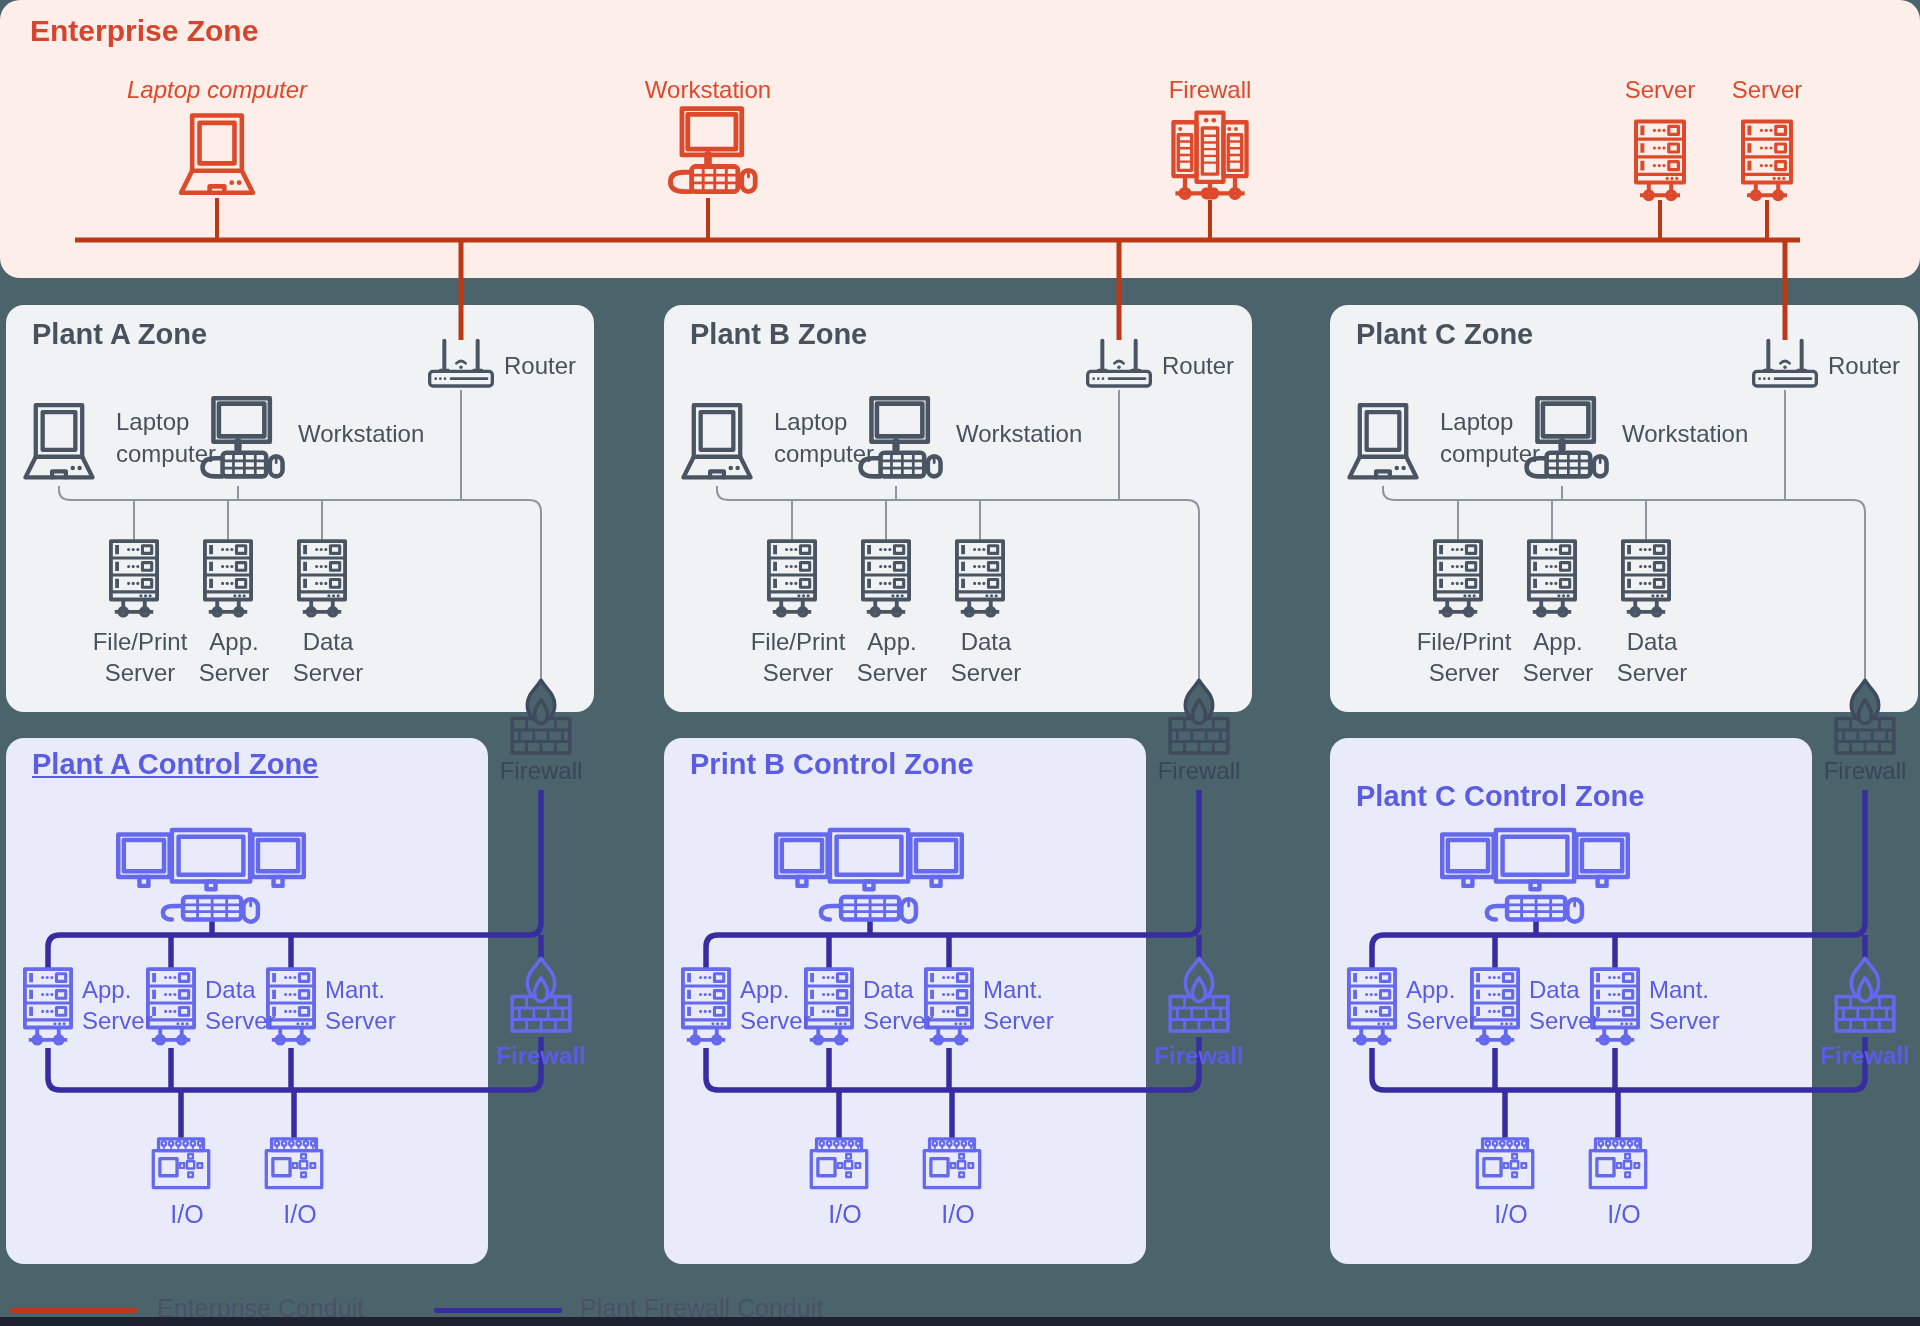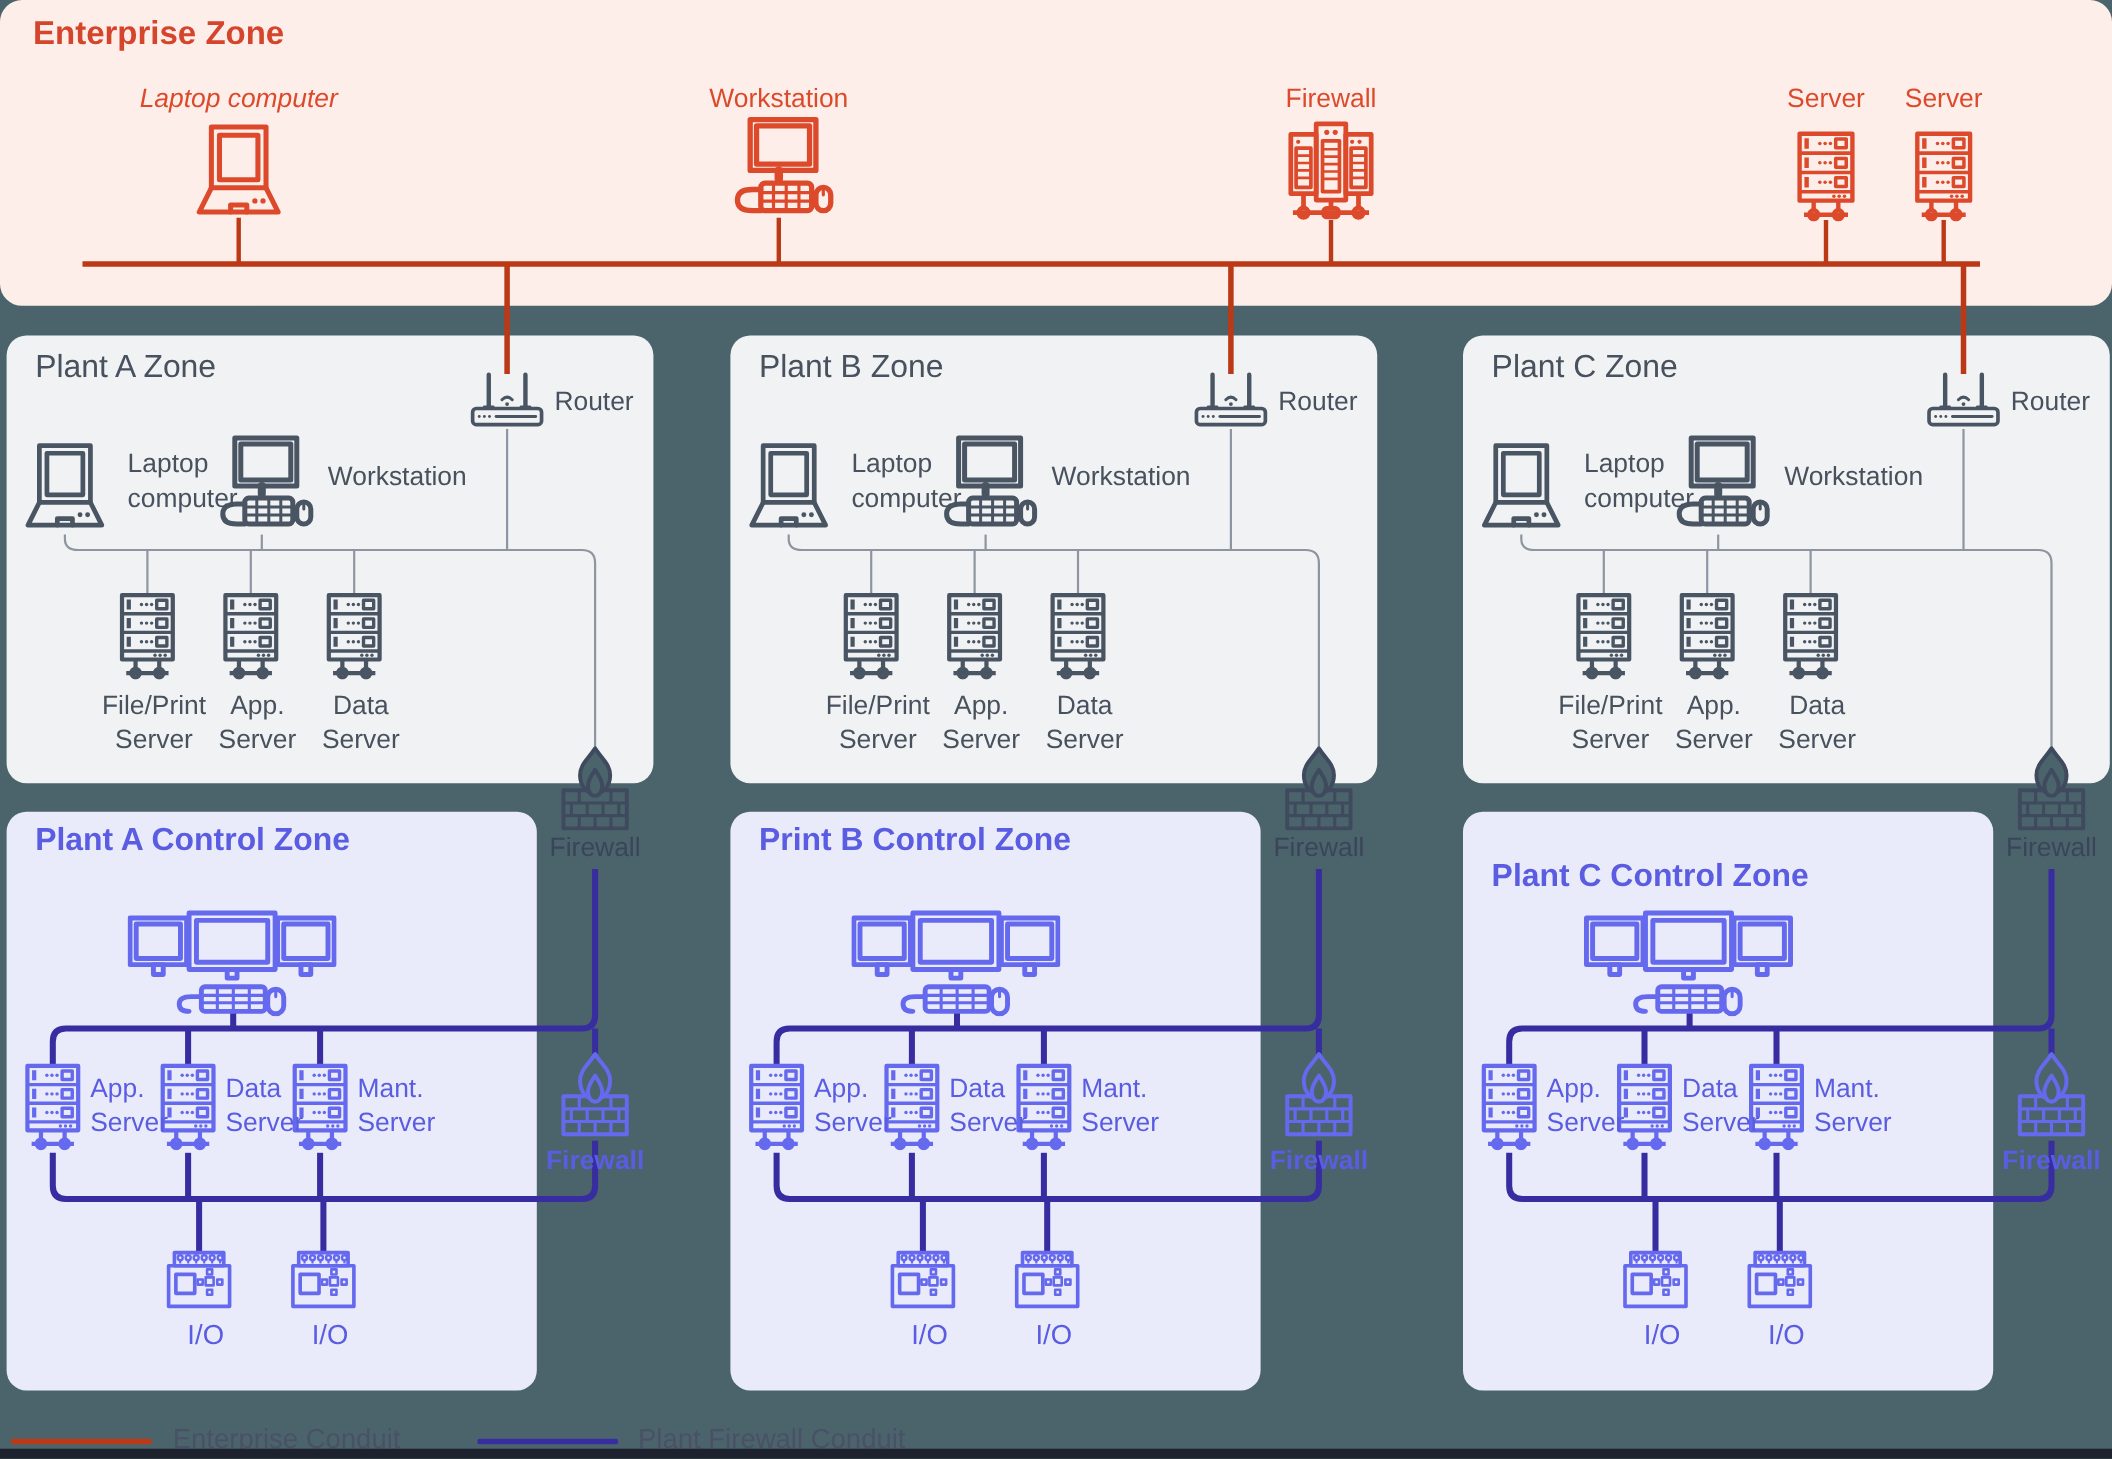--- a/index.html
+++ b/index.html
@@ -3,21 +3,21 @@
 <meta charset="utf-8">
 <style>
   html,body{margin:0;padding:0;background:#222;}
   #stage{position:relative;width:1920px;height:1326px;overflow:hidden;
          background:var(--background,#4b646c);
          font-family:"Liberation Sans",sans-serif;}
   #diagram{position:absolute;left:0;top:0;}
   .lbl{position:absolute;white-space:nowrap;line-height:1.15;}
   .ent-title{font-size:30px;font-weight:bold;color:var(--ent-title,#d5452b);}
   .ent-lbl{font-size:24px;color:var(--ent-accent,#dd4a2b);text-align:center;}
-  .plant-title{font-size:29px;font-weight:normal;color:var(--plant-text,#47525e);}
+  .plant-title{font-size:29px;font-weight:bold;color:var(--plant-text,#47525e);}
   .plant-lbl{font-size:24px;color:var(--plant-text,#47525e);}
   .ctr{text-align:center;}
   .ctrl-title{font-size:29px;font-weight:bold;color:var(--ctrl-text,#5a5ce2);}
   .ctrl-lbl{font-size:24px;color:var(--ctrl-text,#5a5ce2);}
   .fw-dark-lbl{font-size:24px;color:var(--fw-dark-label,#3a4559);text-align:center;}
   .fw-purple-lbl{font-size:24px;font-weight:bold;color:var(--ctrl-text,#5a5ce2);text-align:center;}
   .io-lbl{font-size:25px;}
   .legend-lbl{font-size:25px;color:var(--legend-text,#4a5166);}
   .swatch{position:absolute;height:5px;border-radius:2px;}
   .zone-labels{position:absolute;top:0;width:0;height:0;}
@@ -308,21 +308,21 @@
   <div class="lbl plant-lbl ctr" style="left:68px;top:628px;width:132px;">File/Print</div>
   <div class="lbl plant-lbl ctr" style="left:68px;top:659px;width:132px;">Server</div>
   <div class="lbl plant-lbl ctr" style="left:162px;top:628px;width:132px;">App.</div>
   <div class="lbl plant-lbl ctr" style="left:162px;top:659px;width:132px;">Server</div>
   <div class="lbl plant-lbl ctr" style="left:256px;top:628px;width:132px;">Data</div>
   <div class="lbl plant-lbl ctr" style="left:256px;top:659px;width:132px;">Server</div>
   <div class="lbl fw-dark-lbl" style="left:475px;top:757px;width:120px;">Firewall</div>
 </div>
 
 <div class="zone-labels" style="left:6px;">
-  <div class="lbl ctrl-title" style="left:26px;top:748px;">Plant A Control Zone</div>
+  <div class="lbl ctrl-title" style="left:26px;top:748px;text-decoration:underline;">Plant A Control Zone</div>
   <div class="lbl ctrl-lbl" style="left:76px;top:976px;">App.</div>
   <div class="lbl ctrl-lbl" style="left:76px;top:1007px;">Server</div>
   <div class="lbl ctrl-lbl" style="left:199px;top:976px;">Data</div>
   <div class="lbl ctrl-lbl" style="left:199px;top:1007px;">Server</div>
   <div class="lbl ctrl-lbl" style="left:319px;top:976px;">Mant.</div>
   <div class="lbl ctrl-lbl" style="left:319px;top:1007px;">Server</div>
   <div class="lbl ctrl-lbl io-lbl ctr" style="left:145px;top:1200px;width:72px;">I/O</div>
   <div class="lbl ctrl-lbl io-lbl ctr" style="left:258px;top:1200px;width:72px;">I/O</div>
   <div class="lbl fw-purple-lbl" style="left:475px;top:1042px;width:120px;">Firewall</div>
 </div>

